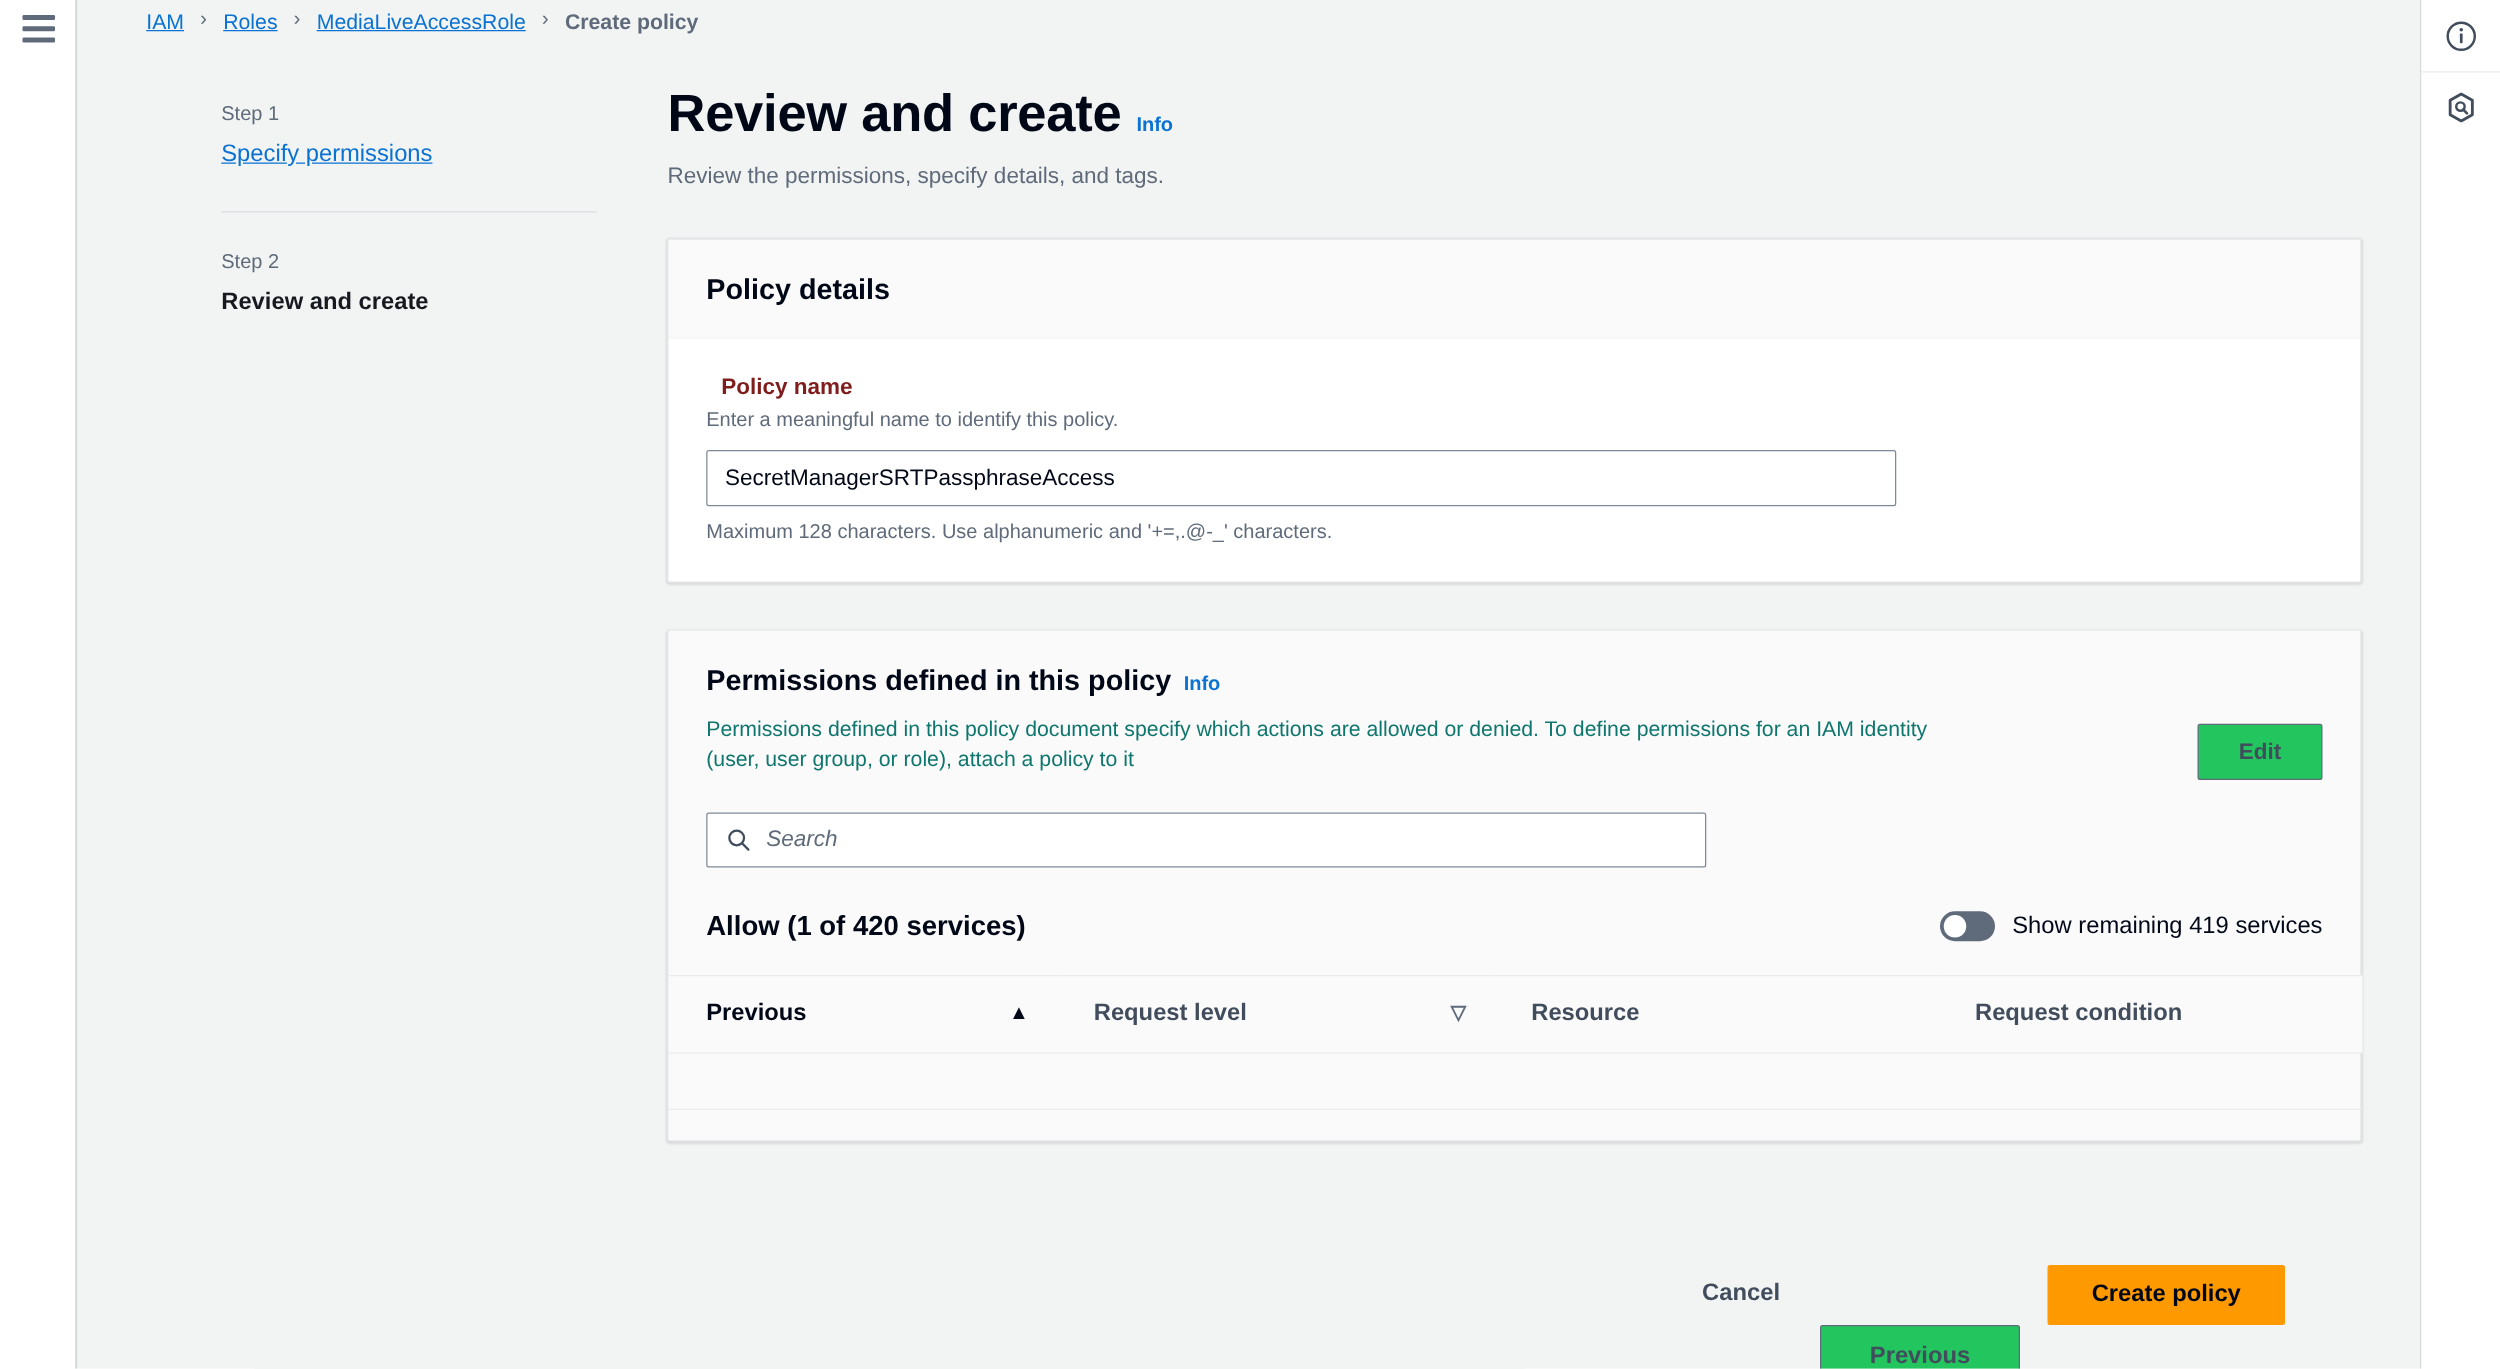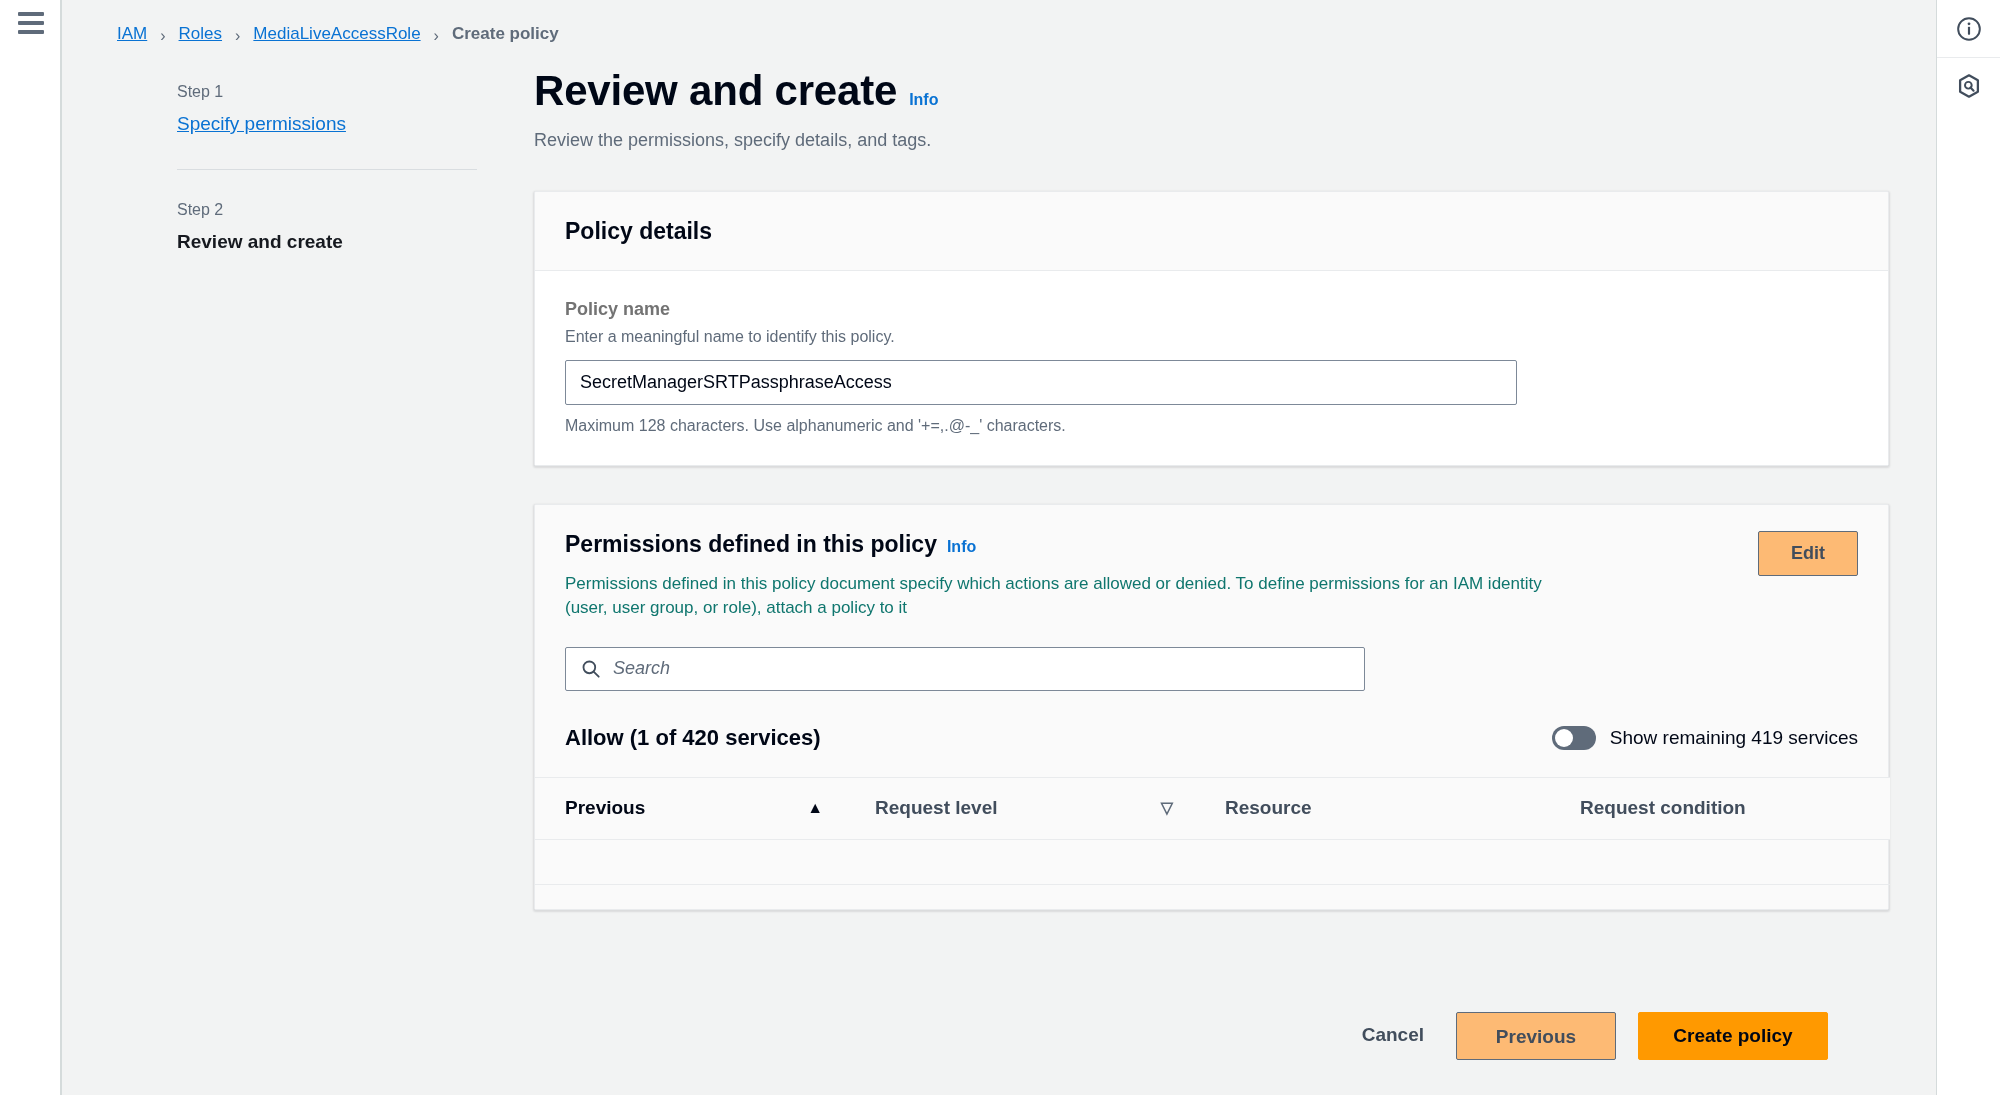--- a/index.html
+++ b/index.html
@@ -45,22 +45,22 @@
 
   
   .canvas {
     position: absolute; left: 62px; top: 0; right: 64px; bottom: 0;
     background: #f2f3f3;
     overflow: hidden;
   }
 
   
   .breadcrumb {
-    position: absolute; left: 55px; top: 24px;
-    display: flex; align-items: flex-end; gap: 0px;
+    position: absolute; left: 55px; top: 8px;
+    display: flex; align-items: flex-start; gap: 0px;
     font-size: 17px;
   }
   .crumb-link {
     color: #0972d3; text-decoration: underline; cursor: pointer;
     font-size: 17px;
   }
   .crumb-current { color: #5f6b7a; font-size: 17px; font-weight: 700; }
   .crumb-sep {
     color: #5f6b7a; margin: 0 13px; font-size: 16px; font-weight: 400;
     line-height: 1;
@@ -121,43 +121,44 @@
   .card-header-flex {
     display: flex; justify-content: space-between; align-items: flex-start;
   }
   .card-desc {
     margin-top: 13px; font-size: 17px; color: #0f766e; line-height: 1.45;
     max-width: 1000px;
   }
   .card-body { padding: 28px 30px 30px 30px; background: #ffffff; }
 
   
-  .field-label { font-size: 18px; font-weight: 700; color: #737373; }
+  .field-label { font-size: 18px; font-weight: 700; color: #7f1d1d; margin-left: 12px; }
   .field-hint { margin-top: 8px; font-size: 16px; color: #5f6b7a; }
   .text-input {
     margin-top: 14px;
     width: 952px; height: 45px;
     border: 1px solid #7d8998; border-radius: 2px;
     background: #ffffff;
     font-family: "Liberation Sans", sans-serif;
     font-size: 18px; color: #000716;
     padding: 0 14px;
     outline: none;
   }
   .field-footnote { margin-top: 12px; font-size: 16px; color: #5f6b7a; }
 
   
   .btn {
     font-family: "Liberation Sans", sans-serif;
     font-size: 18px; font-weight: 700;
     border-radius: 2px; cursor: pointer;
-    background: #fdba74; color: #414d5c;
+    background: #22c55e; color: #414d5c;
     border: 1.5px solid #5f6b7a;
     padding: 0 22px; height: 45px;
     line-height: 1;
+    margin-top: 48px;
   }
   .btn-edit { min-width: 100px; }
 
   
   .search-wrap {
     position: relative; width: 800px; margin-top: 4px;
   }
   .search-input {
     width: 800px; height: 44px;
     border: 1px solid #7d8998; border-radius: 2px; background: #ffffff;

